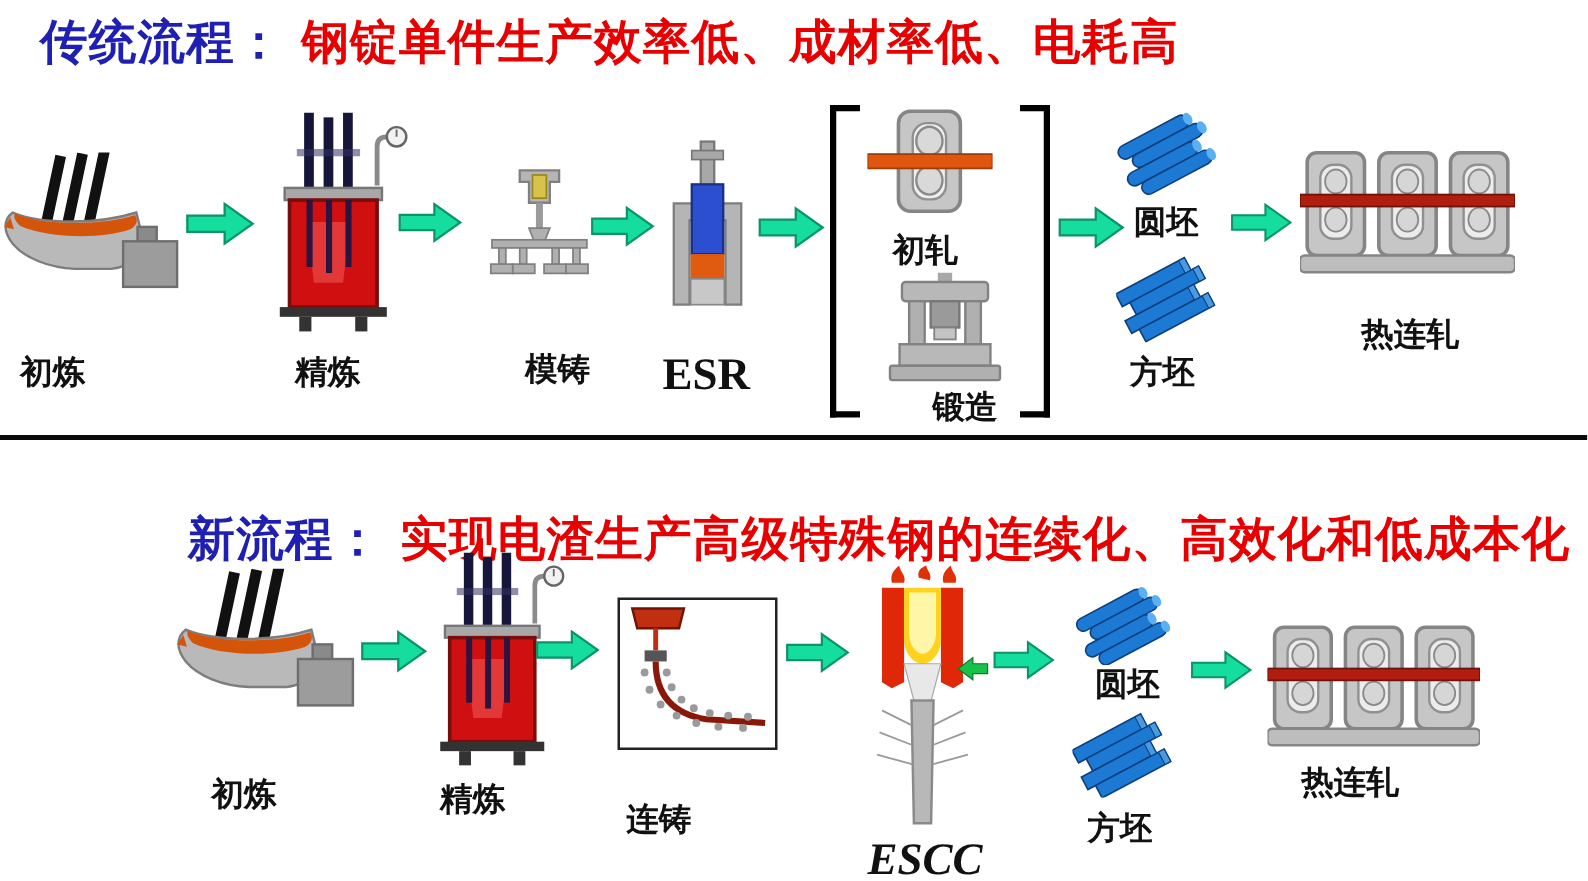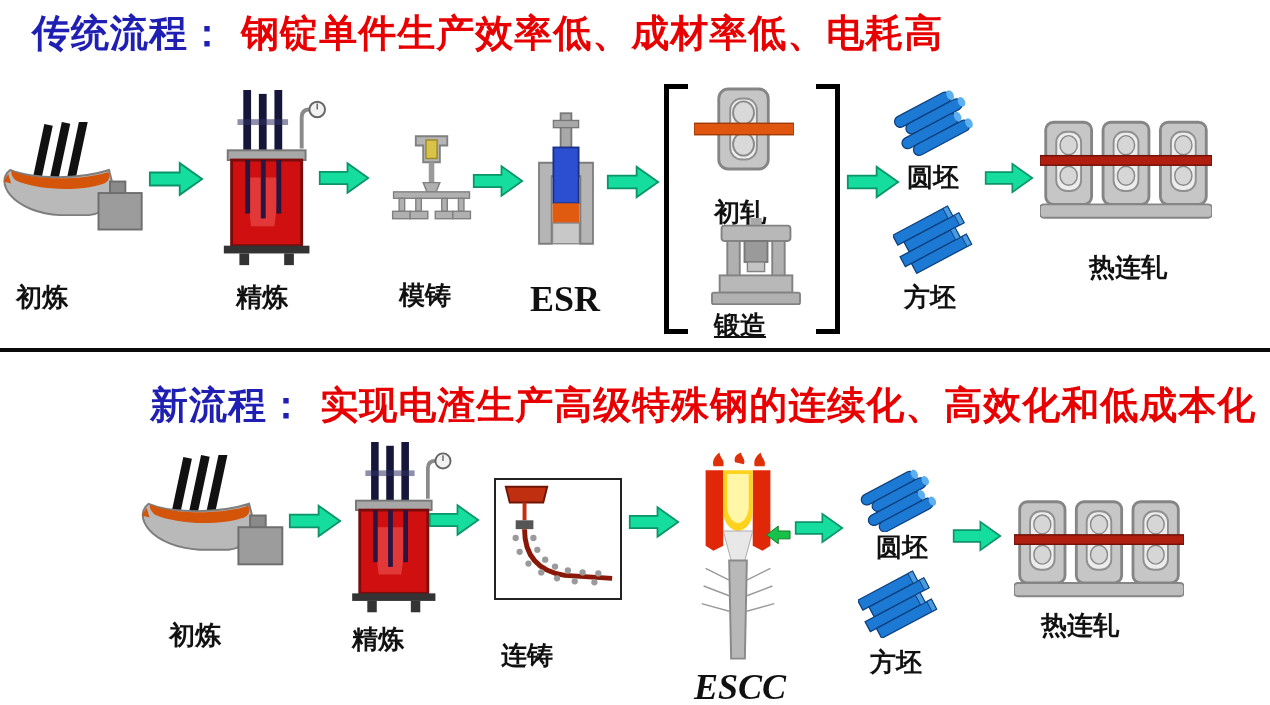--- a/index.html
+++ b/index.html
@@ -233,47 +233,47 @@
       </svg>
     <div class="step-label abs" style="left:222px; top:280px; width:80px;">精炼</div>
 
     <svg class="icon" style="left:318px; top:160px;" width="52" height="36">
         <use href="#sym-arrow"></use>
       </svg>
 
     <svg class="icon" style="left:388px; top:132px;" width="88" height="116">
         <use href="#sym-moldcast"></use>
       </svg>
-    <div class="step-label abs" style="left:385px; top:278px; width:80px;">模铸</div>
+    <div class="step-label abs" style="left:406px; top:278px; width:80px;">模铸</div>
 
     <svg class="icon" style="left:472px; top:163px;" width="52" height="36">
         <use href="#sym-arrow"></use>
       </svg>
 
     <svg class="icon" style="left:530px; top:108px;" width="72" height="150">
         <use href="#sym-esr"></use>
       </svg>
     <div class="step-label latin-label abs" style="left:525px; top:278px; width:80px;">ESR</div>
 
     <svg class="icon" style="left:606px; top:163px;" width="54" height="38">
         <use href="#sym-arrow"></use>
       </svg>
 
     <div class="bracket left"></div>
     <div class="bracket right"></div>
 
     <svg class="icon" style="left:694px; top:86px;" width="100" height="86">
         <use href="#sym-blooming"></use>
       </svg>
-    <div class="step-label abs" style="left:700px; top:195px; width:80px;">初轧</div>
+    <div class="step-label abs" style="left:700px; top:183px; width:80px;">初轧</div>
 
     <svg class="icon" style="left:708px; top:218px;" width="96" height="88">
         <use href="#sym-forging"></use>
       </svg>
-    <div class="step-label abs" style="left:700px; top:308px; width:80px;text-decoration:underline;">锻造</div>
+    <div class="step-label abs" style="left:732px; top:308px; width:80px;">锻造</div>
 
     <svg class="icon" style="left:846px; top:163px;" width="54" height="38">
         <use href="#sym-arrow"></use>
       </svg>
 
     <svg class="icon" style="left:893px; top:84px;" width="82" height="74">
         <use href="#sym-round-billets"></use>
       </svg>
     <div class="step-label abs" style="left:893px; top:160px; width:80px;">圆坯</div>
 
@@ -288,21 +288,21 @@
 
     <svg class="icon" style="left:1040px; top:118px;" width="172" height="104">
         <use href="#sym-hotmill"></use>
       </svg>
     <div class="step-label abs" style="left:1068px; top:250px; width:120px;">热连轧</div>
   </div>
 
   <div class="divider"></div>
 
   <div>
-    <div class="title abs" style="left:150px; top:380px;text-align:right;">
+    <div class="title abs" style="left:150px; top:406px;text-align:right;">
       <span class="blue">新流程：</span>
       <span class="red">实现电渣生产高级特殊钢的连续化、高效化和低成本化</span>
     </div>
 
     <svg class="icon" style="left:140px; top:455px;" width="148" height="122">
         <use href="#sym-ladle"></use>
       </svg>
     <div class="step-label abs" style="left:155px; top:618px; width:80px;">初炼</div>
 
     <svg class="icon" style="left:288px; top:502px;" width="54" height="38">

